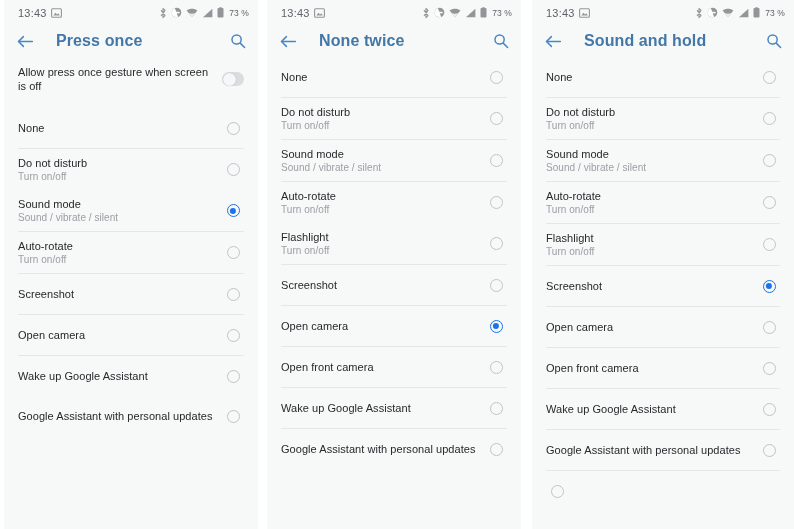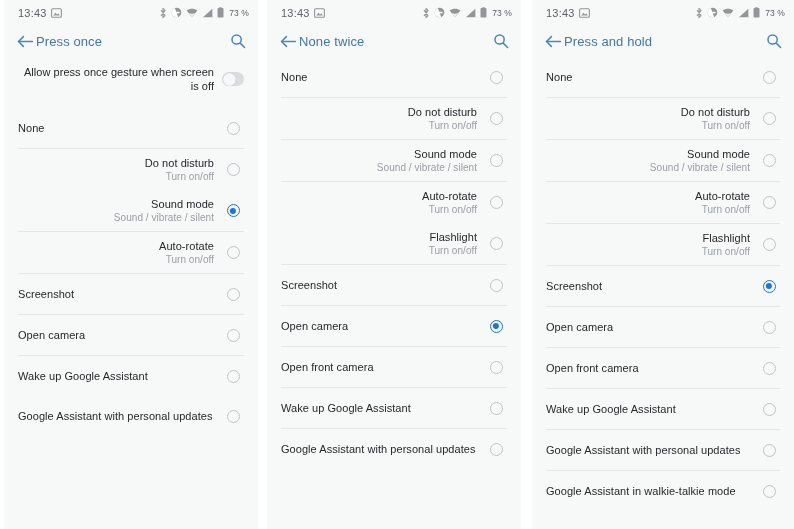--- a/index.html
+++ b/index.html
@@ -74,45 +74,45 @@
     box-sizing: border-box;
   }
   .back-btn {
     width: 20px; height: 20px;
     display: flex; align-items: center; justify-content: center;
     flex: 0 0 auto;
     cursor: pointer;
   }
   .appbar-title {
     flex: 1 1 auto;
-    font-size: 13px;
-    font-weight: normal;
+    font-size: 16px;
+    font-weight: bold;
     color: #4377a8;
-    margin-left: 1px;
+    margin-left: 21px;
     letter-spacing: 0.1px;
     white-space: nowrap;
   }
   .search-btn {
     width: 20px; height: 20px;
     display: flex; align-items: center; justify-content: center;
     flex: 0 0 auto;
     cursor: pointer;
   }
 
   
   .list { padding: 0; }
   .row {
     display: flex;
     align-items: center;
     padding: 0 14px 0 14px;
     box-sizing: border-box;
     position: relative;
     min-height: 40px;
   }
-  .row.with-sub { min-height: 41px; text-align: right; }
+  .row.with-sub { min-height: 41px; }
   .row .texts {
     flex: 1 1 auto;
     padding-right: 8px;
     min-width: 0;
   }
   .row .title {
     font-size: 11px;
     color: #26282b;
     line-height: 14px;
     letter-spacing: 0.05px;
@@ -525,21 +525,21 @@
           <span class="batt-pct">73 %</span>
         </div>
       </div>
       <div class="appbar">
         <span class="back-btn">
           <svg width="17" height="15" viewBox="0 0 17 15">
             <path d="M1.6 7.5 L15.4 7.5" stroke="#4a86c0" stroke-width="1.5" stroke-linecap="round" fill="none"></path>
             <path d="M6.4 2.6 L1.5 7.5 L6.4 12.4" stroke="#4a86c0" stroke-width="1.5" stroke-linecap="round" stroke-linejoin="round" fill="none"></path>
           </svg>
         </span>
-        <span class="appbar-title">Press and hold</span>
+        <span class="appbar-title">Sound and hold</span>
         <span class="search-btn">
           <svg width="16" height="16" viewBox="0 0 16 16">
             <circle cx="6.6" cy="6.5" r="4.6" fill="none" stroke="#4a86c0" stroke-width="1.5"></circle>
             <path d="M10.2 10.1 L14.6 14.5" stroke="#4a86c0" stroke-width="1.5" stroke-linecap="round"></path>
           </svg>
         </span>
       </div>
       <div class="list">
         <div class="row">
           <div class="texts">
@@ -629,22 +629,19 @@
         <div class="row">
           <div class="texts">
             <div class="title">Google Assistant with personal updates</div>
           </div>
           <div class="control">
             <div class="radio"></div>
           </div>
         </div>
         <div class="divider"></div>
         <div class="row">
-          <div class="texts">
-            <div class="title">Google Assistant in walkie-talkie mode</div>
-          </div>
           <div class="control">
             <div class="radio"></div>
           </div>
         </div>
       </div>
     </div>
 </div>
 
 </body></html>

